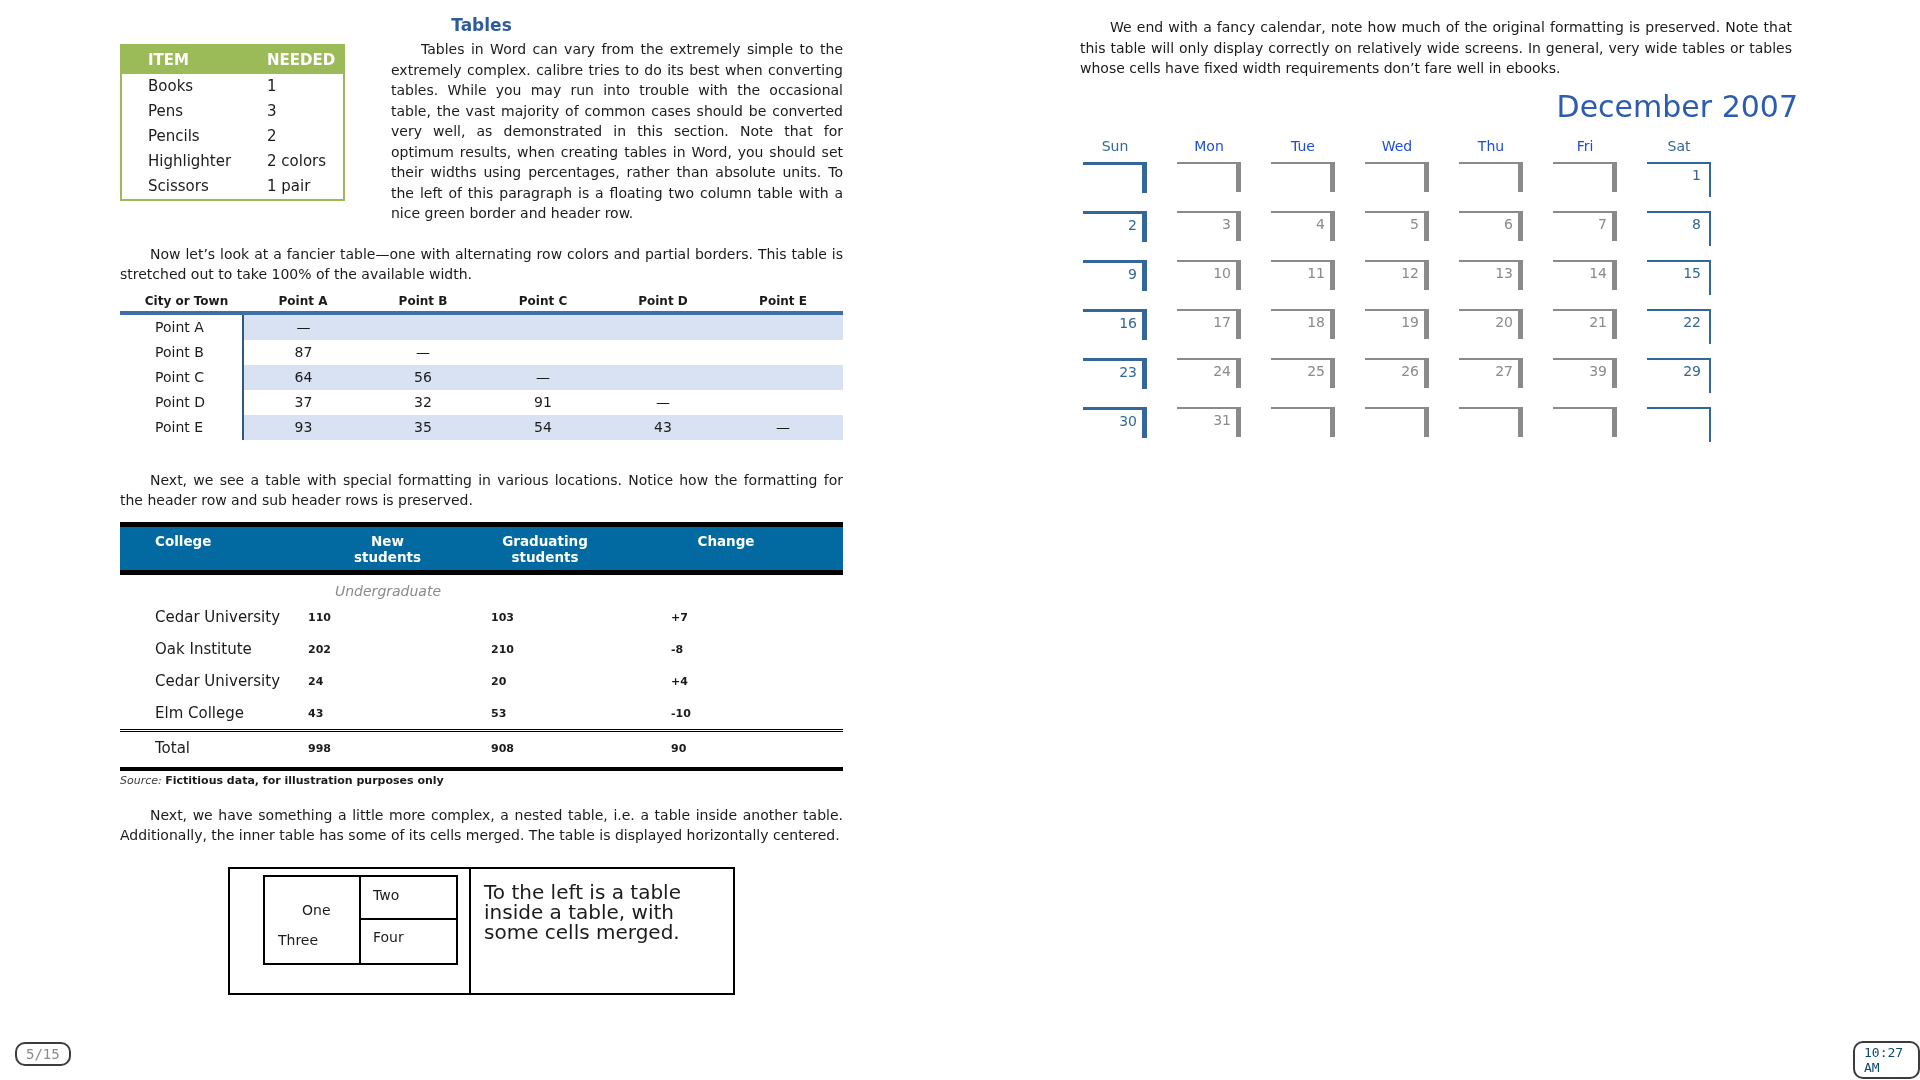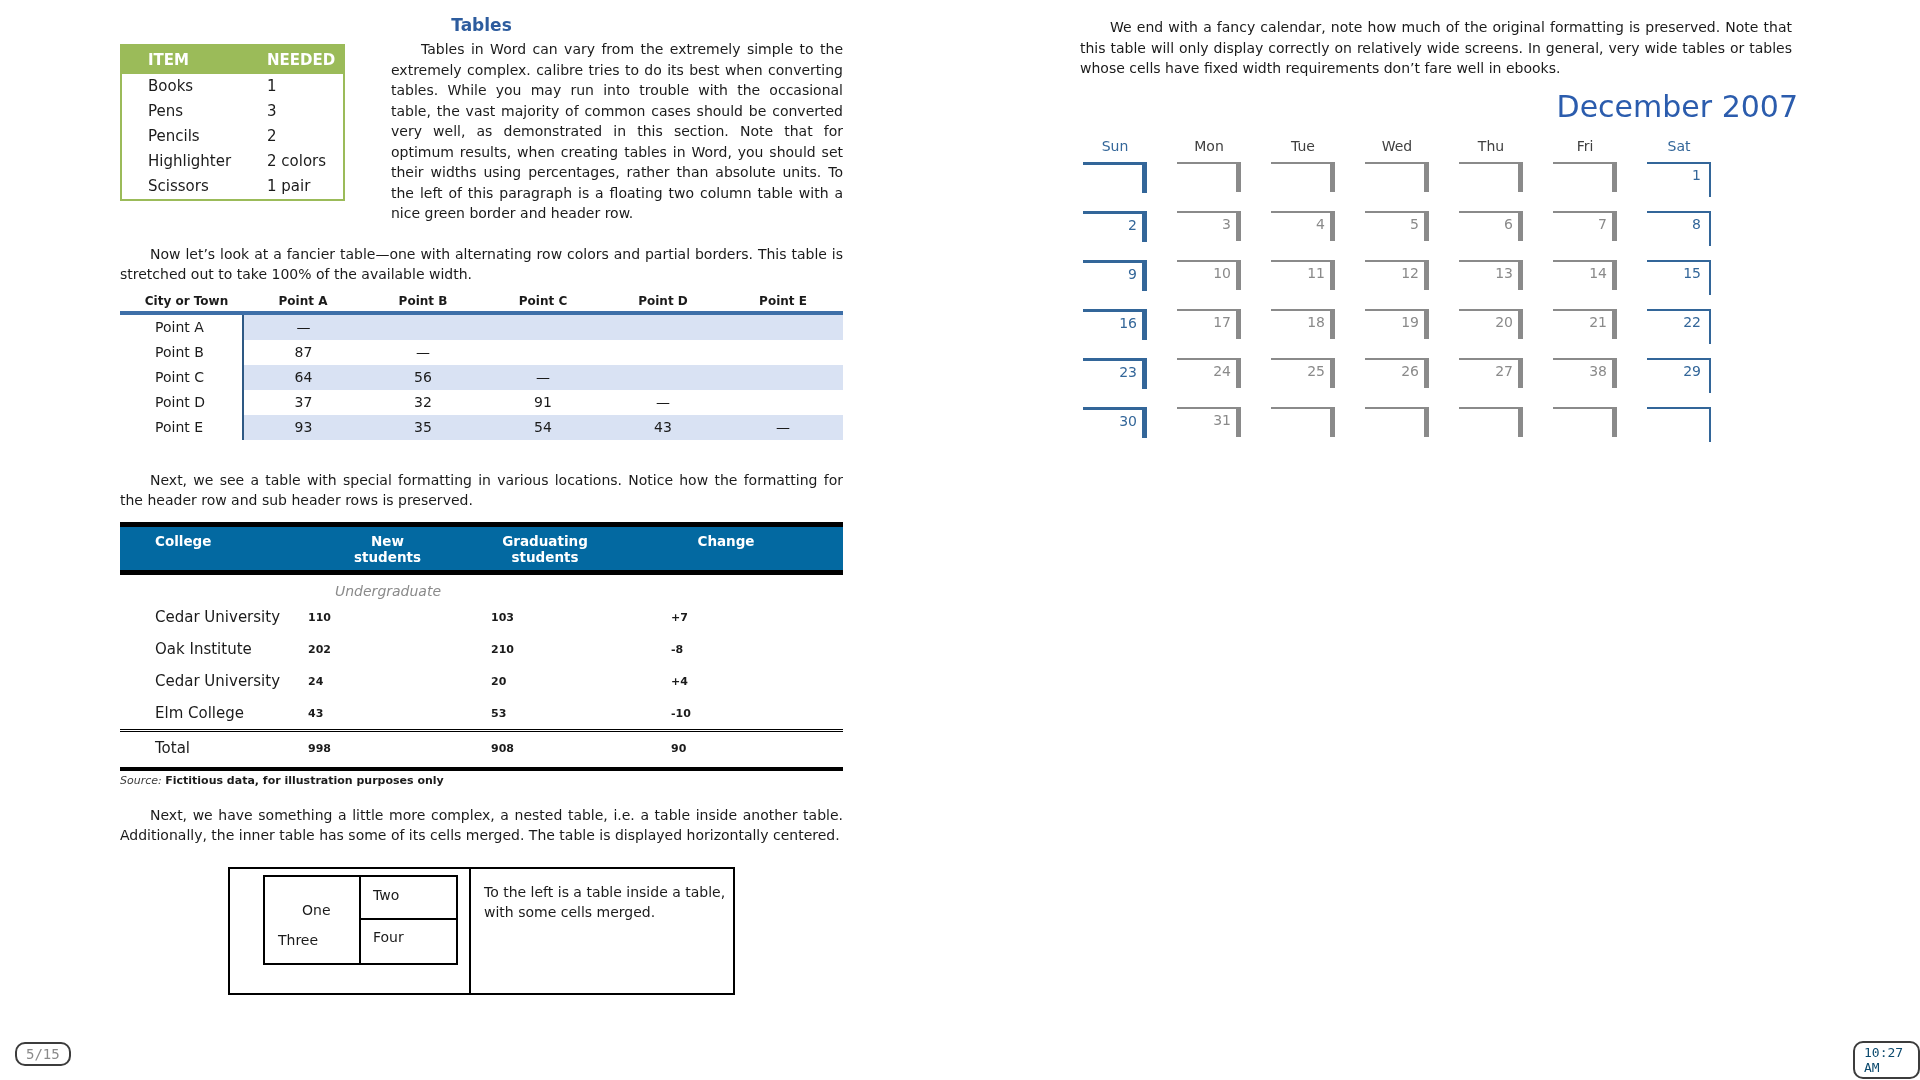--- a/index.html
+++ b/index.html
@@ -70,31 +70,31 @@
   .outer > tbody > tr > td { border:2px solid #000; vertical-align:top; }
   td.outer-left { width:260px; }
   table.inner { border-collapse:collapse; margin:5px 0 0 32px; }
   .inner td { border:2px solid #000; font-size:14px; }
   td.in-merged { width:96px; }
   .in-merged div { padding-left:12px; }
   .in-merged .w1 { margin-top:10px;margin-left:24px; }
   .in-merged .w3 { margin-top:14px; }
   td.in-two  { width:97px; height:43px; padding:10px 0 0 12px; vertical-align:top; }
   td.in-four { height:45px; padding:9px 0 0 12px; vertical-align:top; }
-  td.outer-right p { margin:12px 0 16px 12px; width:248px; font-size:14px; line-height:20px;
+  td.outer-right p { margin:12px 0 16px 12px; width:248px; font-size:20px; line-height:20px;
                      text-indent:0; text-align:left; }
 
   
   .calintro { margin-top:3px; width:712px; }
   .cal-title { margin:11px 10px 14px 0; font-size:30px; line-height:34px;
                color:#2b5cad; text-align:right; }
   .cal-head, .cal-grid { display:grid; grid-template-columns:repeat(7, 64px);
                          column-gap:30px; margin-left:3px; }
   .cal-head { margin-bottom:8px; }
-  .dayname { font-size:14px; color:#404040; text-align:center; }
+  .dayname { font-size:14px; color:#1d4ed8; text-align:center; }
   .dayname.we { color:#336699; }
   .cal-grid { row-gap:19px; }
   .dcell { height:30px; border-top:2px solid #8a8a8a; position:relative; }
   .dcell::after { content:""; position:absolute; right:0; top:0; width:5px; height:28px;
                   background:#8a8a8a; }
   .dcell .num { display:block; text-align:right; padding:3px 10px 0 0;
                 font-size:14px; color:#8a8a8a; }
   .dcell.sun { border-top:3px solid #336699; }
   .dcell.sun::after { background:#336699; }
   .dcell.sun .num { color:#336699; }
@@ -405,21 +405,21 @@
       <div class="dcell">
         <div class="num">25</div>
       </div>
       <div class="dcell">
         <div class="num">26</div>
       </div>
       <div class="dcell">
         <div class="num">27</div>
       </div>
       <div class="dcell">
-        <div class="num">38</div>
+        <div class="num">39</div>
       </div>
       <div class="dcell sat">
         <div class="num">29</div>
       </div>
       <div class="dcell sun">
         <div class="num">30</div>
       </div>
       <div class="dcell">
         <div class="num">31</div>
       </div>

